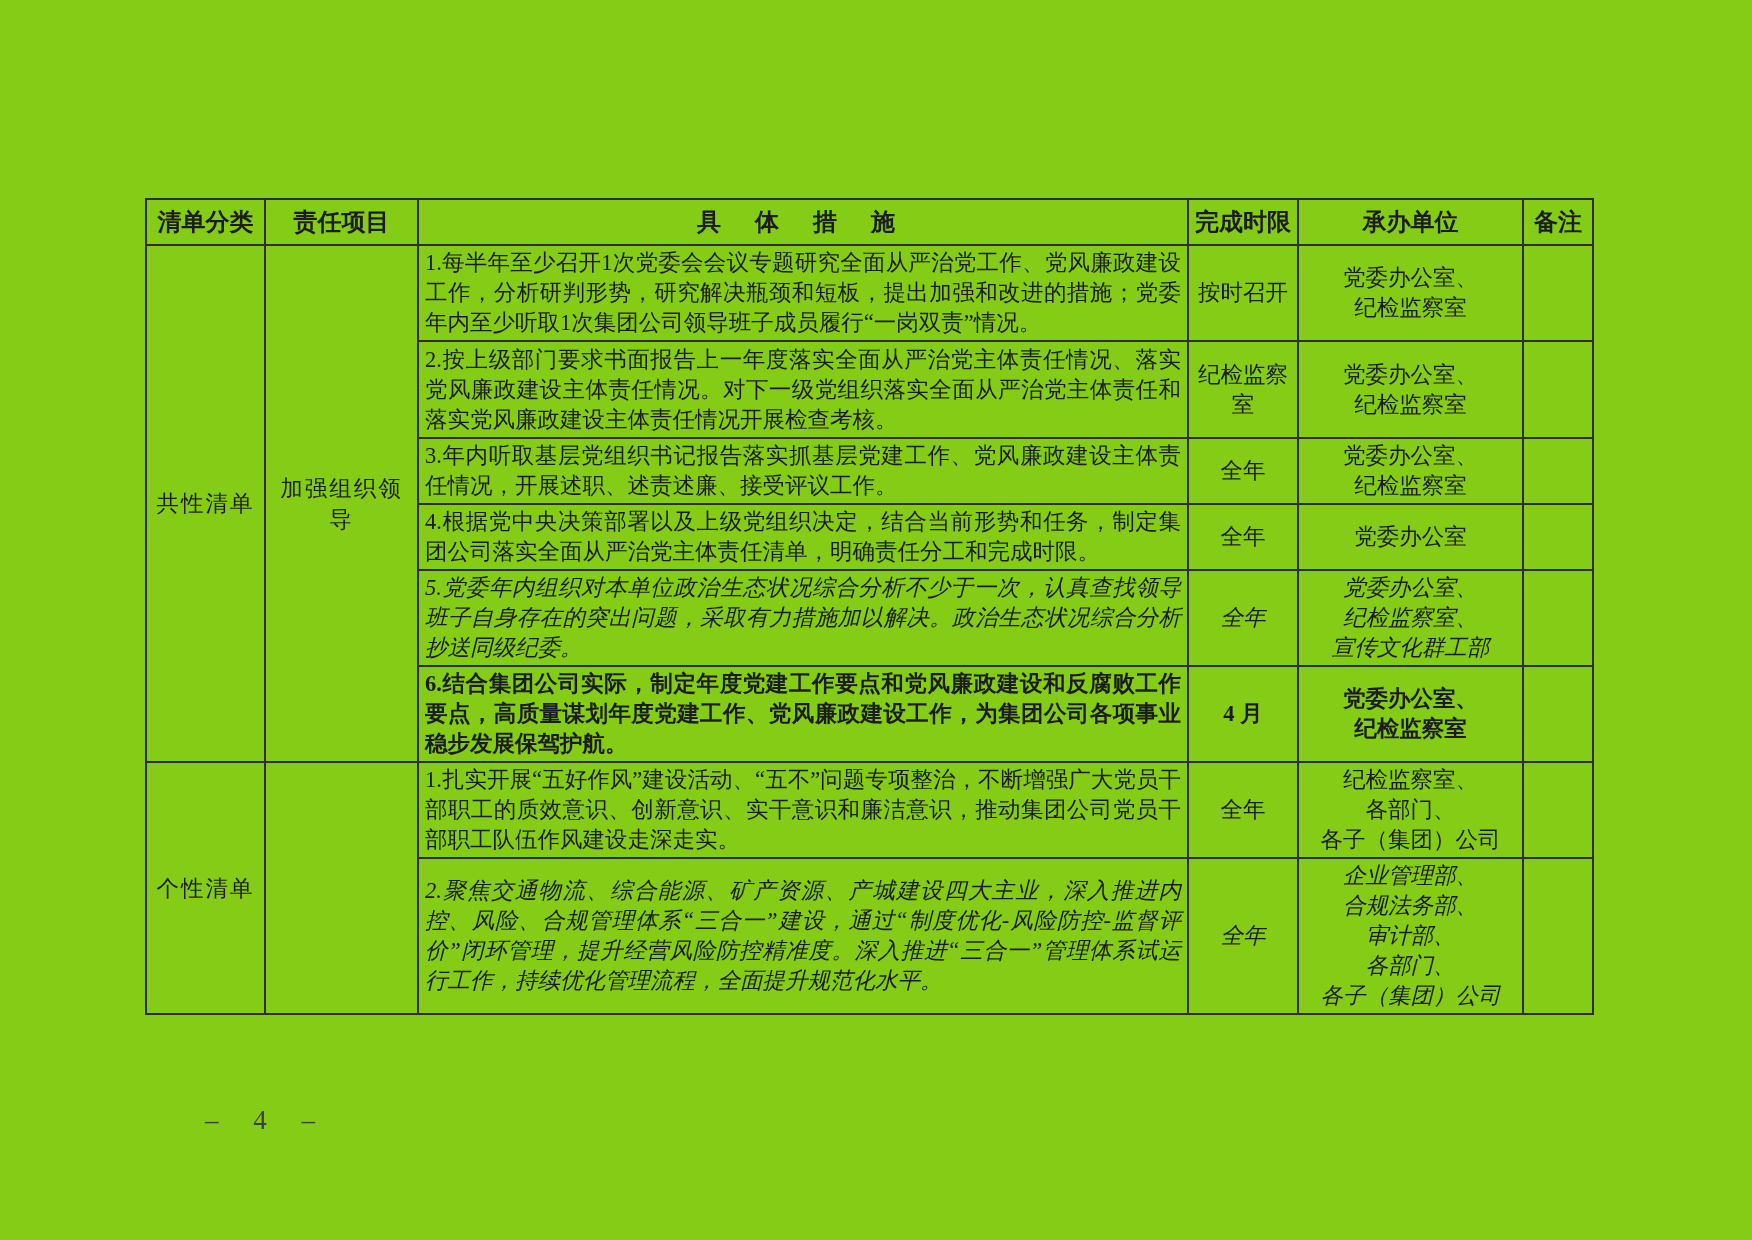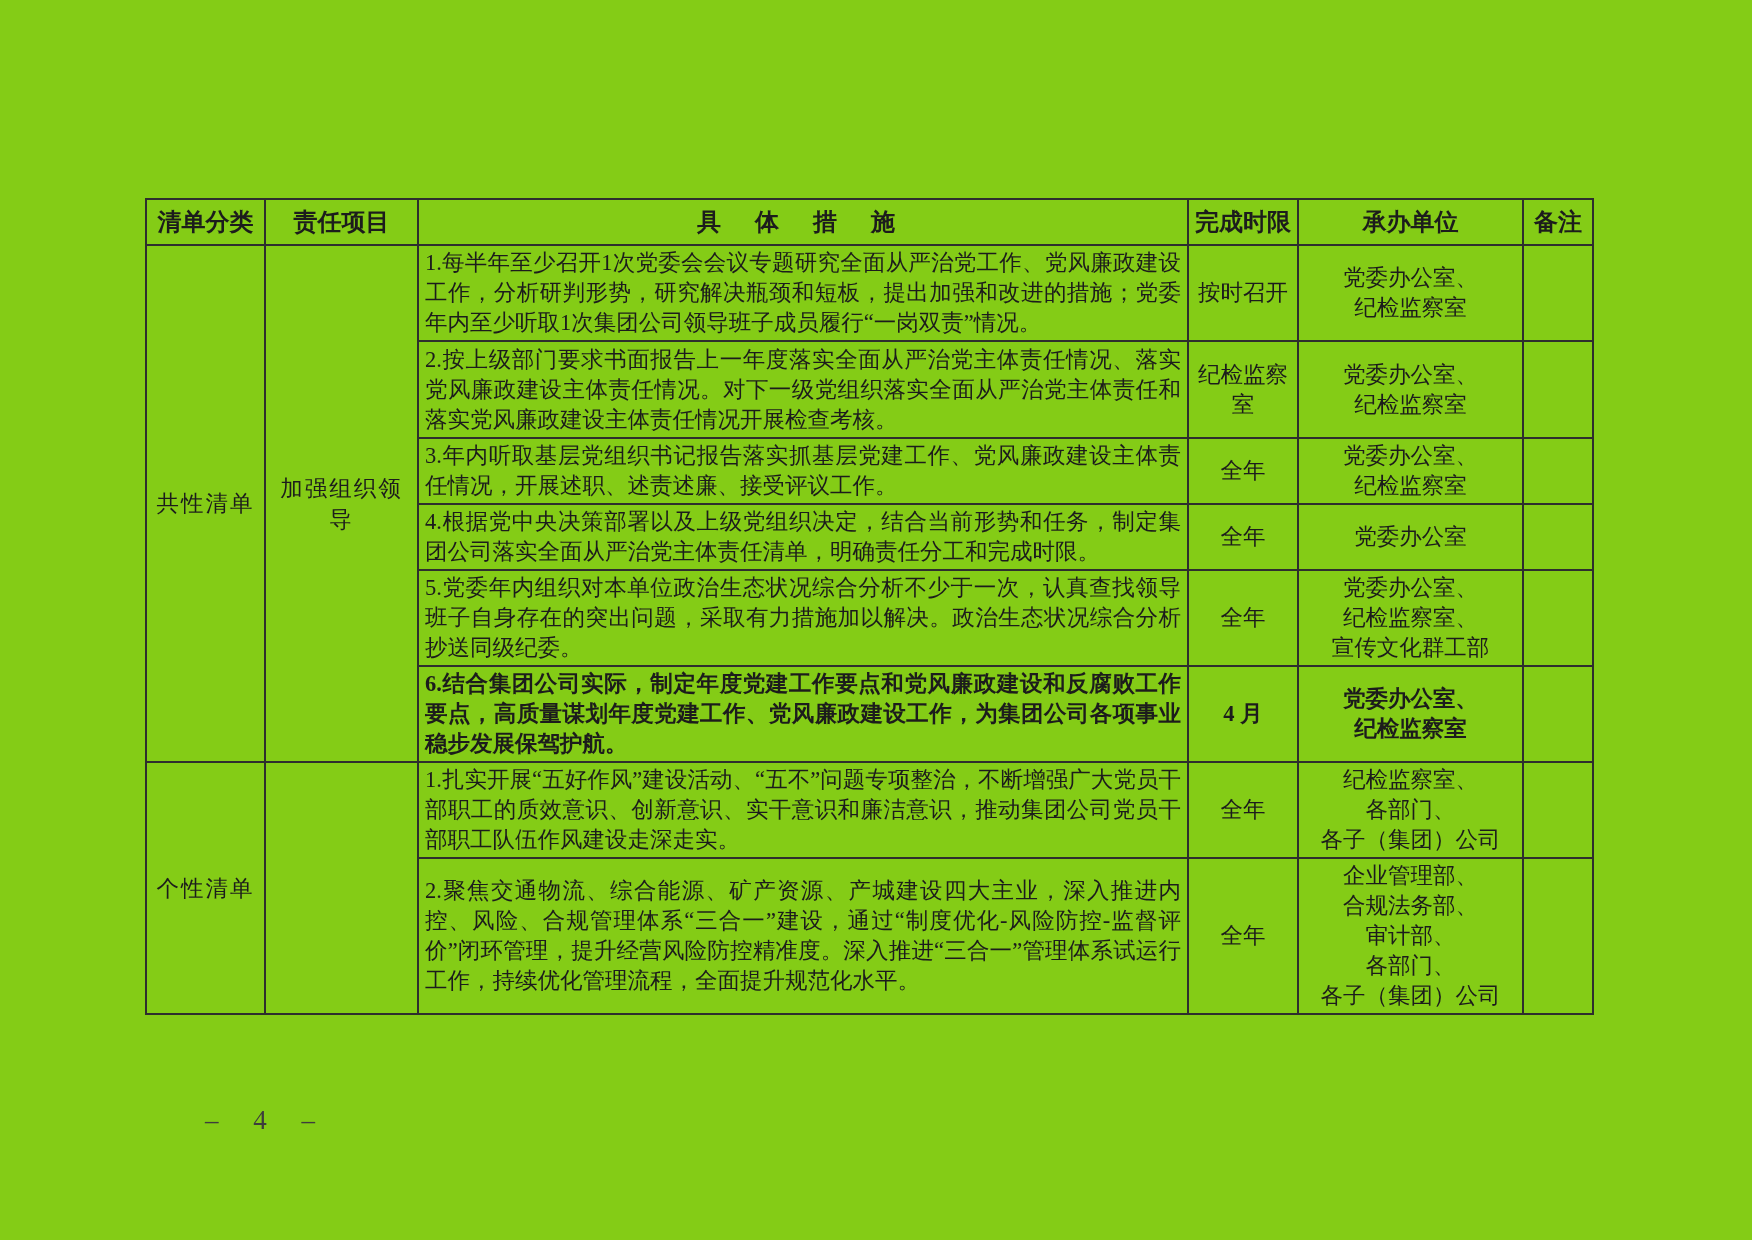--- a/index.html
+++ b/index.html
@@ -109,21 +109,21 @@
         <td class="center">党委办公室、
 纪检监察室</td>
         <td class="center"></td>
       </tr>
       <tr style="height:60px;">
         <td class="measure">4.根据党中央决策部署以及上级党组织决定，结合当前形势和任务，制定集团公司落实全面从严治党主体责任清单，明确责任分工和完成时限。</td>
         <td class="center">全年</td>
         <td class="center">党委办公室</td>
         <td class="center"></td>
       </tr>
-      <tr style="height:89px;">
+      <tr style="height:89px;font-style:italic;">
         <td class="measure">5.党委年内组织对本单位政治生态状况综合分析不少于一次，认真查找领导班子自身存在的突出问题，采取有力措施加以解决。政治生态状况综合分析抄送同级纪委。</td>
         <td class="center">全年</td>
         <td class="center">党委办公室、
 纪检监察室、
 宣传文化群工部</td>
         <td class="center"></td>
       </tr>
       <tr style="height:92px;font-weight:bold;">
         <td class="measure">6.结合集团公司实际，制定年度党建工作要点和党风廉政建设和反腐败工作要点，高质量谋划年度党建工作、党风廉政建设工作，为集团公司各项事业稳步发展保驾护航。</td>
         <td class="center">4 月</td>
@@ -135,21 +135,21 @@
       <tr style="height:95px;">
         <td class="cat" rowspan="2">个性清单</td>
         <td class="proj" rowspan="2"></td>
         <td class="measure">1.扎实开展“五好作风”建设活动、“五不”问题专项整治，不断增强广大党员干部职工的质效意识、创新意识、实干意识和廉洁意识，推动集团公司党员干部职工队伍作风建设走深走实。</td>
         <td class="center">全年</td>
         <td class="center">纪检监察室、
 各部门、
 各子（集团）公司</td>
         <td class="center"></td>
       </tr>
-      <tr style="height:150px;">
+      <tr style="height:150px;font-style:italic;">
         <td class="measure">2.聚焦交通物流、综合能源、矿产资源、产城建设四大主业，深入推进内控、风险、合规管理体系“三合一”建设，通过“制度优化-风险防控-监督评价”闭环管理，提升经营风险防控精准度。深入推进“三合一”管理体系试运行工作，持续优化管理流程，全面提升规范化水平。</td>
         <td class="center">全年</td>
         <td class="center">企业管理部、
 合规法务部、
 审计部、
 各部门、
 各子（集团）公司</td>
         <td class="center"></td>
       </tr>
     </tbody>

